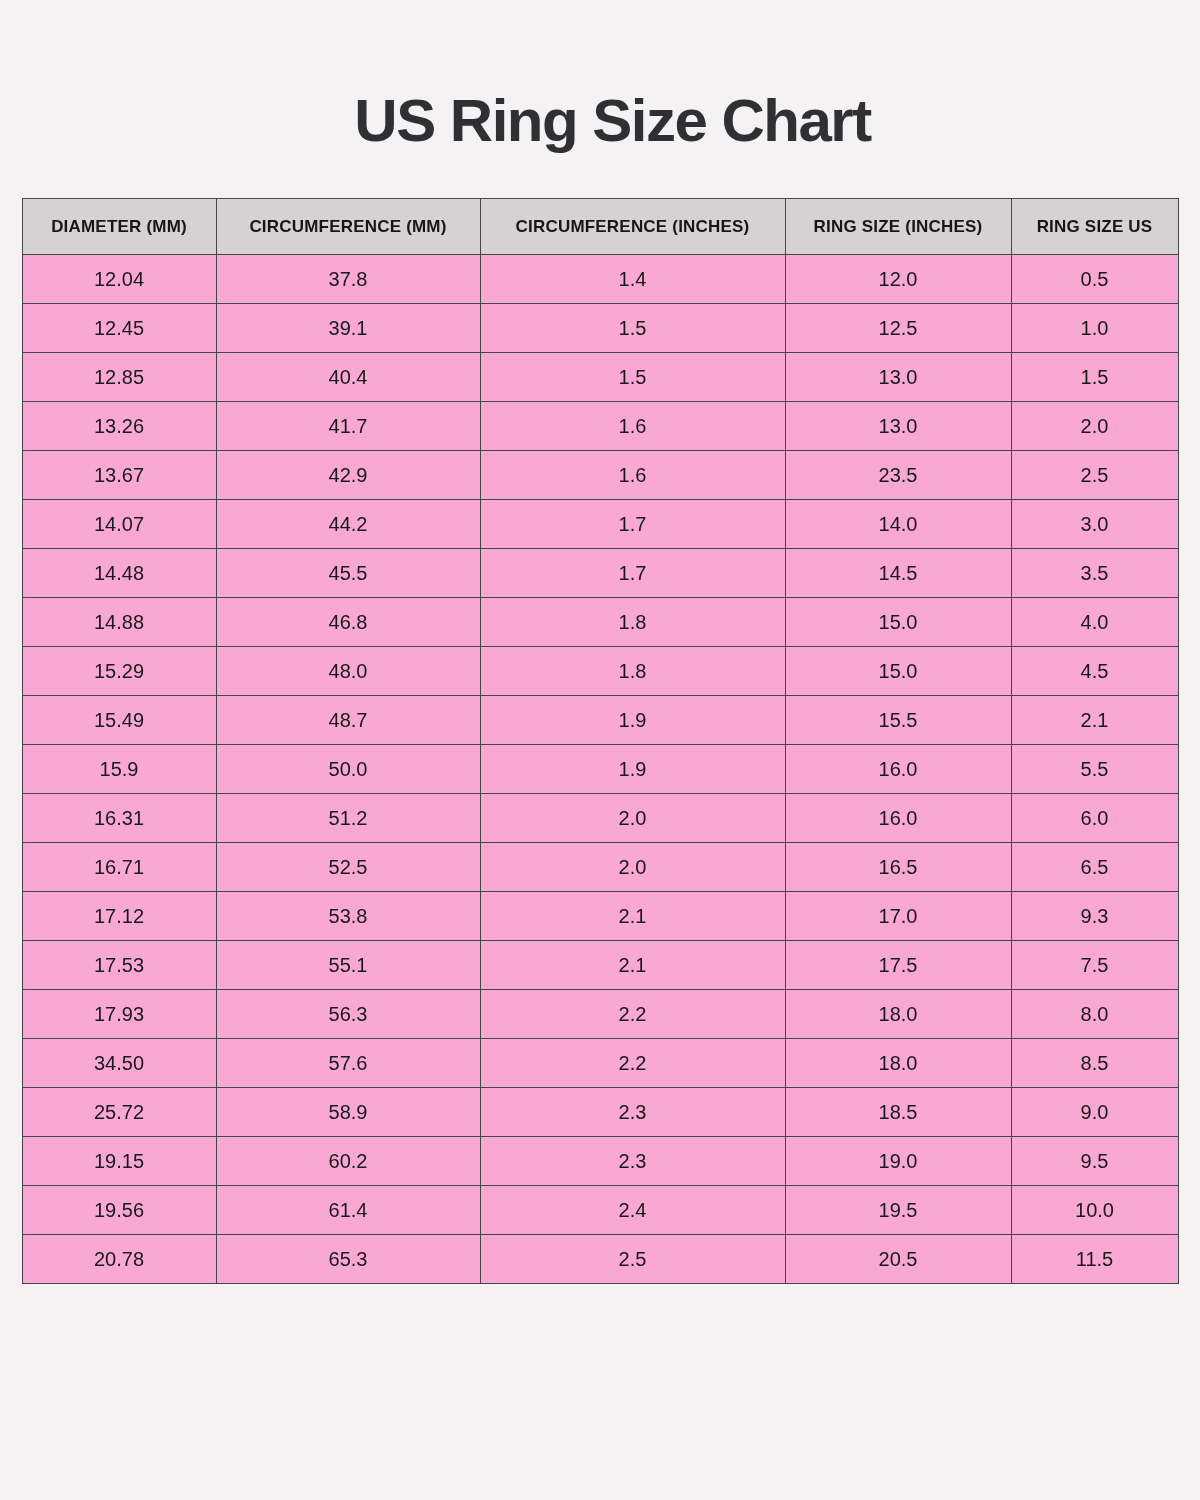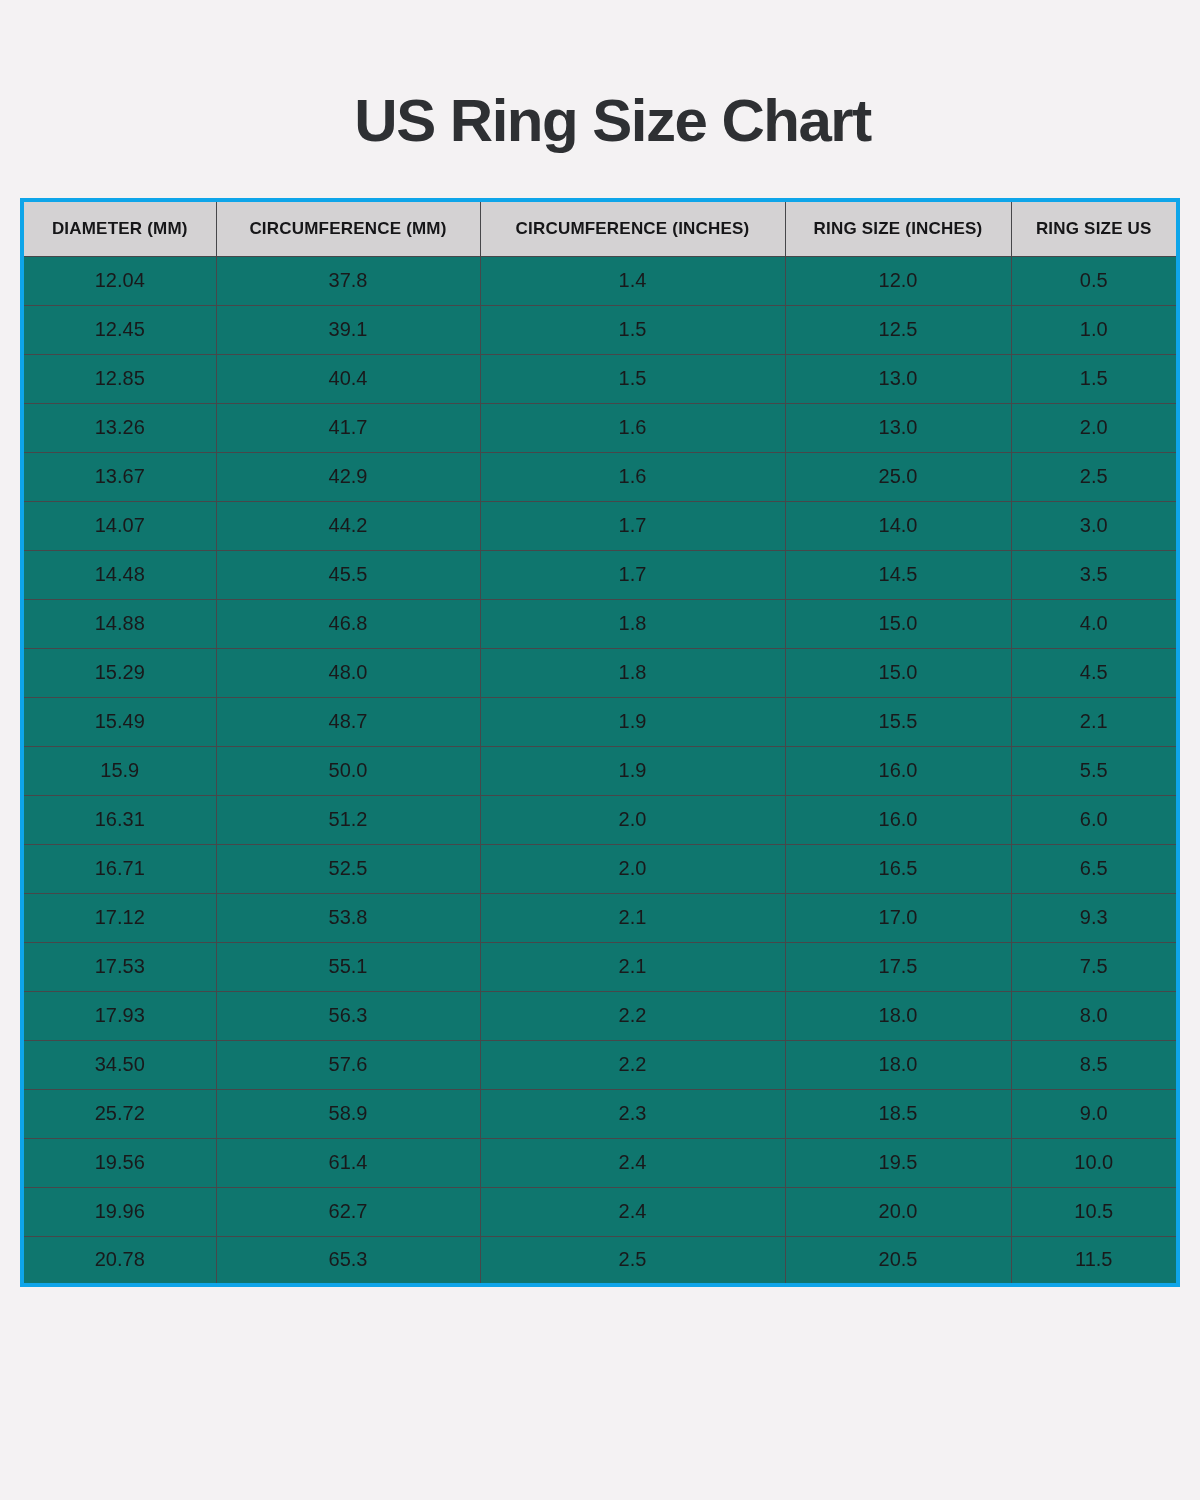--- a/index.html
+++ b/index.html
@@ -25,22 +25,22 @@
     font-weight: bold;
     letter-spacing: -1.5px;
     color: #2e3033;
     padding-left: 25px;
   }
   table.ring-table {
     width: 1156px;
     margin: 8px auto;
     border-collapse: collapse;
     table-layout: fixed;
-    background: #0f766e;
-    border: 4px solid #0ea5e9;
+    background: #f9a8d4;
+    border: 1px solid #0ea5e9;
   }
   col.c1 { width: 194px; }
   col.c2 { width: 264px; }
   col.c3 { width: 305px; }
   col.c4 { width: 226px; }
   col.c5 { width: 167px; }
   th, td {
     border: 1.4px solid #47474a;
     text-align: center;
     vertical-align: middle;
@@ -109,21 +109,21 @@
           <td>13.26</td>
           <td>41.7</td>
           <td>1.6</td>
           <td>13.0</td>
           <td>2.0</td>
         </tr>
         <tr>
           <td>13.67</td>
           <td>42.9</td>
           <td>1.6</td>
-          <td>25.0</td>
+          <td>23.5</td>
           <td>2.5</td>
         </tr>
         <tr>
           <td>14.07</td>
           <td>44.2</td>
           <td>1.7</td>
           <td>14.0</td>
           <td>3.0</td>
         </tr>
         <tr>
@@ -204,34 +204,34 @@
           <td>8.5</td>
         </tr>
         <tr>
           <td>25.72</td>
           <td>58.9</td>
           <td>2.3</td>
           <td>18.5</td>
           <td>9.0</td>
         </tr>
         <tr>
+          <td>19.15</td>
+          <td>60.2</td>
+          <td>2.3</td>
+          <td>19.0</td>
+          <td>9.5</td>
+        </tr>
+        <tr>
           <td>19.56</td>
           <td>61.4</td>
           <td>2.4</td>
           <td>19.5</td>
           <td>10.0</td>
         </tr>
         <tr>
-          <td>19.96</td>
-          <td>62.7</td>
-          <td>2.4</td>
-          <td>20.0</td>
-          <td>10.5</td>
-        </tr>
-        <tr>
           <td>20.78</td>
           <td>65.3</td>
           <td>2.5</td>
           <td>20.5</td>
           <td>11.5</td>
         </tr>
       </tbody>
   </table>
 </div>
 

